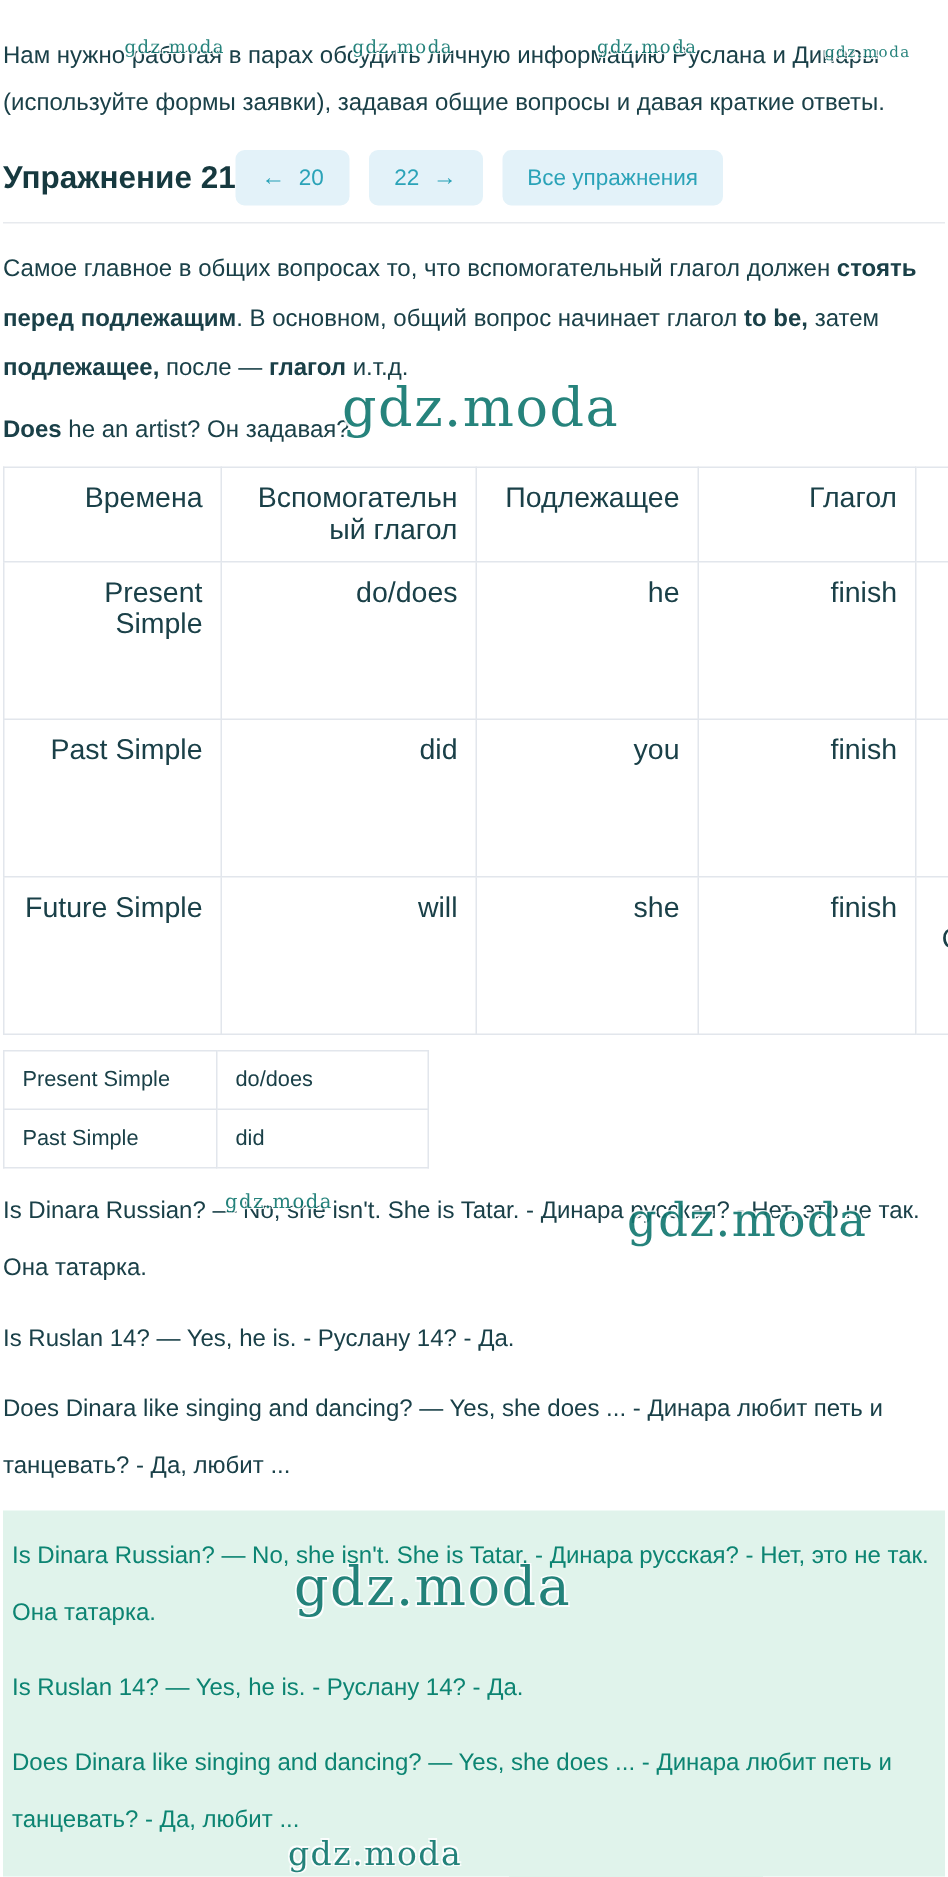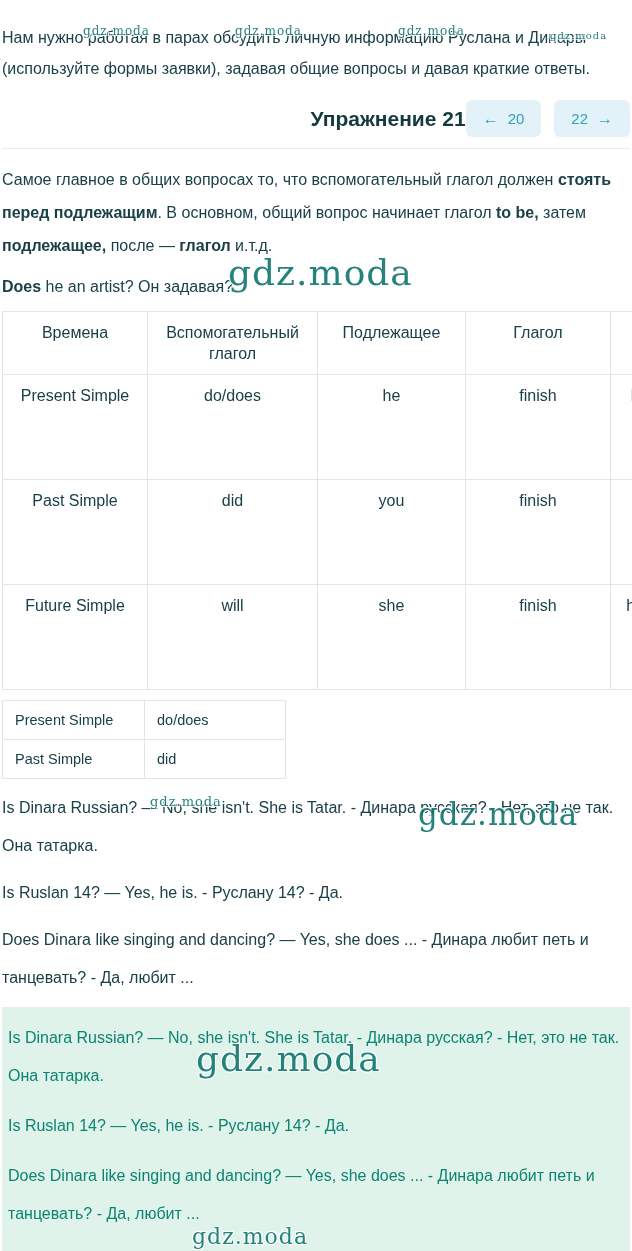--- a/index.html
+++ b/index.html
@@ -4,35 +4,35 @@
 <style>
   html,body{margin:0;padding:0;}
   body{
     width:632px;height:1251px;background:#ffffff;
     font-family:"Liberation Sans","DejaVu Sans",sans-serif;
     color:#1a4048;position:relative;overflow:hidden;
   }
   .page{padding:6px 2px 0;}
   .text{font-size:16px;line-height:31px;color:#1a4048;}
   .intro{}
-  .header-row{display:flex;justify-content:flex-end;align-items:center;margin:6px 0 11px;}
+  .header-row{display:flex;justify-content:flex-start;align-items:center;margin:6px 0 11px;}
   .title{font-size:21px;font-weight:700;color:#16393f;margin:0;}
   .nav{display:flex;gap:13px;}
   .btn{
     background:#e3f2f9;color:#2ba3b8;border:0;border-radius:6px;height:37px;
     padding:0 17px;font-size:15px;font-family:inherit;display:flex;align-items:center;gap:9px;cursor:pointer;
   }
   .btn .arrow{font-size:16px;line-height:1;}
   .divider{border:0;border-top:1px solid #e7eaee;margin:0 0 14px;}
   .theory{line-height:33px;margin:0 0 8px;}
   b{font-weight:700;}
   .grammar-table{width:100%;border-collapse:collapse;margin:6px 0 10px;table-layout:fixed;}
   .grammar-table th,.grammar-table td{
-    border:1px solid #e2e6ec;padding:10px 12px;font-size:16px;line-height:21px;
-    font-weight:400;text-align:center;vertical-align:top;color:#1a4048;word-wrap:break-word;
+    border:1px solid #e2e6ec;padding:10px 12px;font-size:19px;line-height:21px;
+    font-weight:400;text-align:right;vertical-align:top;color:#1a4048;word-wrap:break-word;
   }
   .t1-c0{width:120px}.t1-c1{width:145px}.t1-c2{width:123px}.t1-c3{width:120px}.t1-c4{width:124px}
   .small-table{border-collapse:collapse;margin:4px 0 10px;table-layout:fixed;}
   .small-table td{border:1px solid #e2e6ec;padding:8px 12px;font-size:14.5px;line-height:22px;color:#1a4048;}
   .st-c0{width:117px}.st-c1{width:116px}
   .qa{line-height:38px;margin:0 0 9px;}
   .highlight{background:#e0f3eb;margin-top:10px;padding:12px 6px 60px;}
   .highlight .qa{color:#0c8472;margin:0 0 12px;}
   .wm{
     position:absolute;font-family:"DejaVu Serif","Liberation Serif",serif;font-weight:400;
@@ -59,20 +59,23 @@
   <div class="header-row">
     <h1 class="title">Упражнение 21</h1>
     <div class="nav">
       <button class="btn">
         <span class="arrow">←</span>
         <span>20</span>
       </button>
       <button class="btn">
         <span>22</span>
         <span class="arrow">→</span>
+      </button>
+      <button class="btn">
+        <span>Все упражнения</span>
       </button>
     </div>
   </div>
 
   <hr class="divider">
 
   <p class="text theory">
     <span>Самое главное в общих вопросах то, что вспомогательный глагол должен </span><b>стоять перед подлежащим</b><span>. В основном, общий вопрос начинает глагол </span><b>to be,</b><span> затем </span><b>подлежащее,</b><span> после — </span><b>глагол</b><span> и.т.д.</span>
   </p>
 

